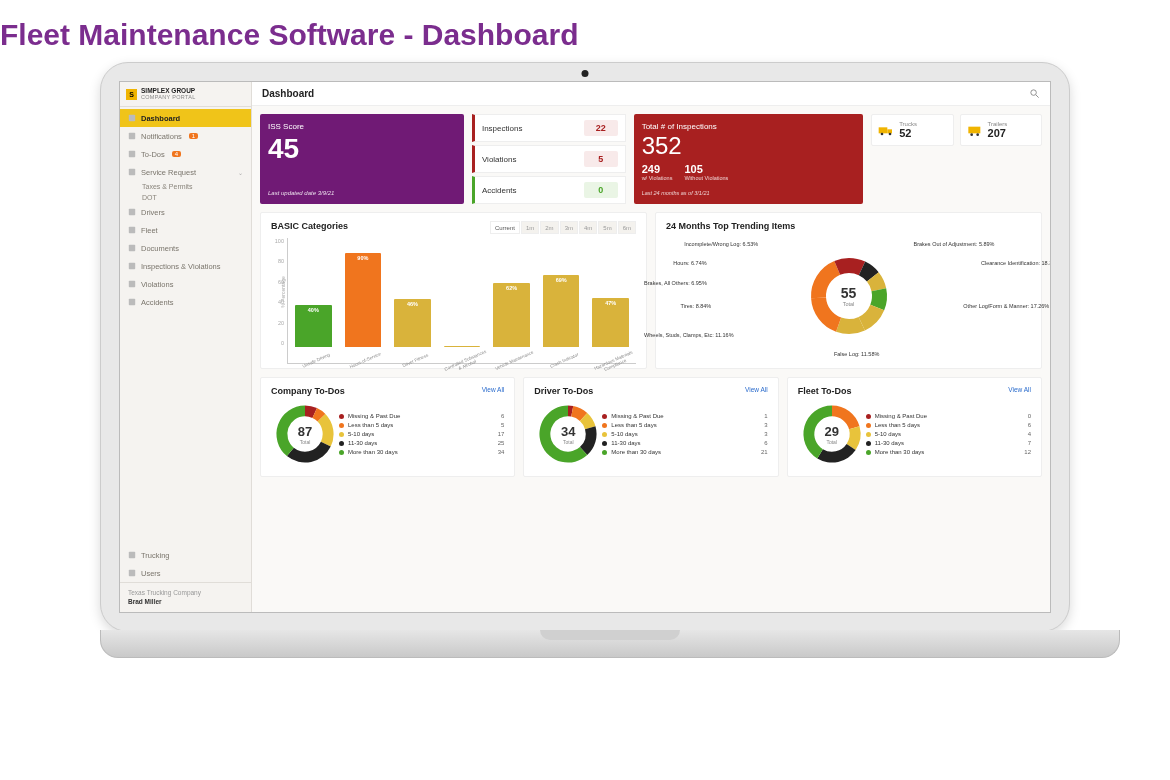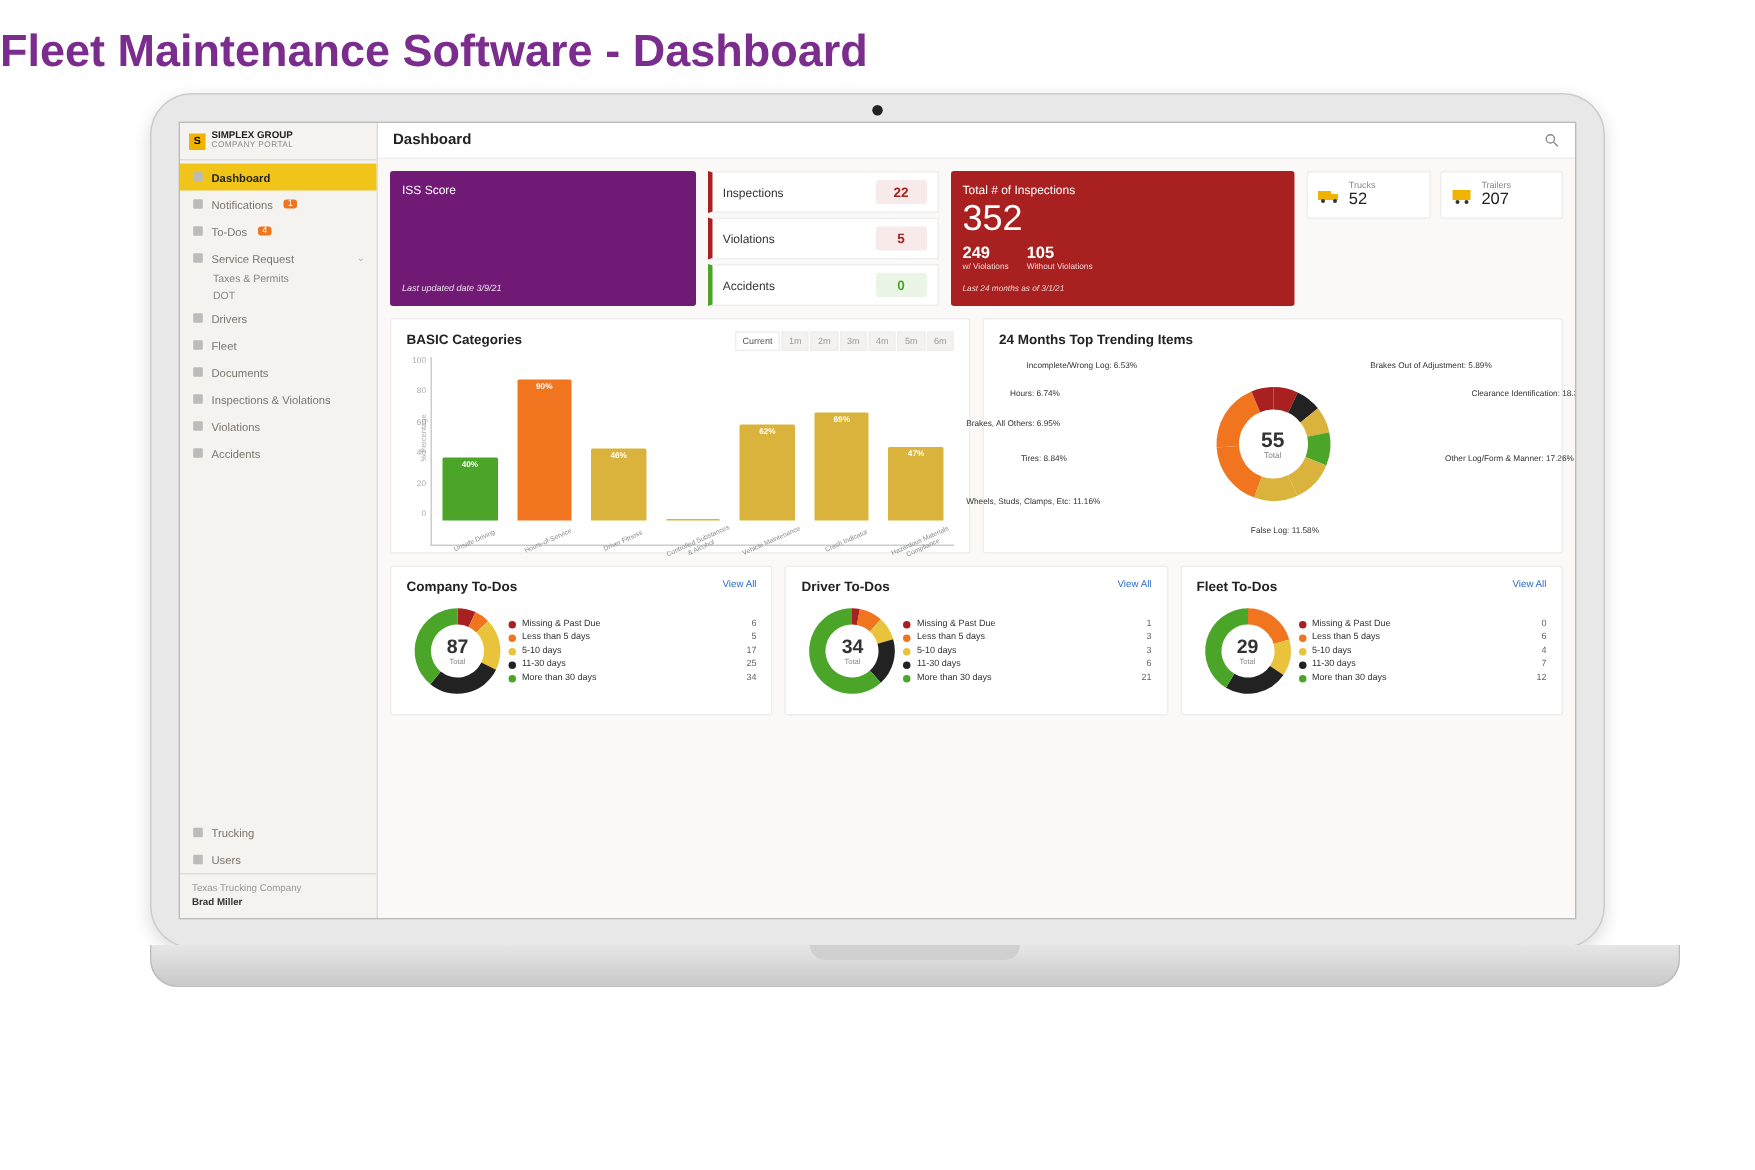--- a/index.html
+++ b/index.html
@@ -53,21 +53,21 @@
 .ti-sub-v { font-size: 11px; font-weight: 700; }
 .ti-sub-l { font-size: 5.5px; opacity: .8; }
 .ti-date { font-size: 5.5px; font-style: italic; opacity: .8; margin-top: auto; }
 .right-col { flex: 1; display: flex; flex-direction: column; gap: 6px; }
 .ad { display: flex; align-items: center; justify-content: space-between; padding: 8px 10px; font-size: 8px; }
 .ad-v { font-size: 15px; font-weight: 700; }
 .vh-row { display: flex; gap: 6px; }
 .vh { flex: 1; display: flex; align-items: center; gap: 5px; padding: 6px; }
 .vh-ic { width: 16px; height: 14px; }
 .vh-l { font-size: 6px; color: #888; }
-.vh-v { font-size: 11px; font-weight: 400; color: #222; }
+.vh-v { font-size: 11px; font-weight: 700; color: #222; }
 
 .mid { display: flex; gap: 8px; }
 .basic { flex: 1; padding: 8px 10px 4px; }
 .card-head { display: flex; justify-content: space-between; margin-bottom: 4px; }
 .card-title { font-size: 9px; font-weight: 700; color: #222; }
 .range { display: flex; gap: 1px; }
 .range span { font-size: 6px; padding: 2.5px 4px; background: #f4f2ee; color: #999; border: 1px solid #eee; cursor: pointer; }
 .range span.active { background: #fff; color: #555; }
 .barchart { height: 126px; display: flex; position: relative; }
 .yaxis { display: flex; flex-direction: column; justify-content: space-between; font-size: 5.5px; color: #aaa; padding-bottom: 18px; padding-right: 3px; text-align: right; width: 16px; }
@@ -211,20 +211,21 @@
               <circle cx="10" cy="10" r="6"></circle>
               <line x1="15" y1="15" x2="21" y2="21"></line>
             </svg>
         </div>
 
         <div class="content">
 
           <div class="row">
             <div class="iss">
               <div class="iss-title">ISS Score</div>
+              <div class="iss-val">45</div>
               <div class="iss-date">Last updated date 3/9/21</div>
             </div>
             <div class="kpi-col" id="kpis">
                 <div class="kpi">
                   <span>Inspections</span>
                   <span class="kpi-v">22</span>
                 </div>
                 <div class="kpi">
                   <span>Violations</span>
                   <span class="kpi-v">5</span>

